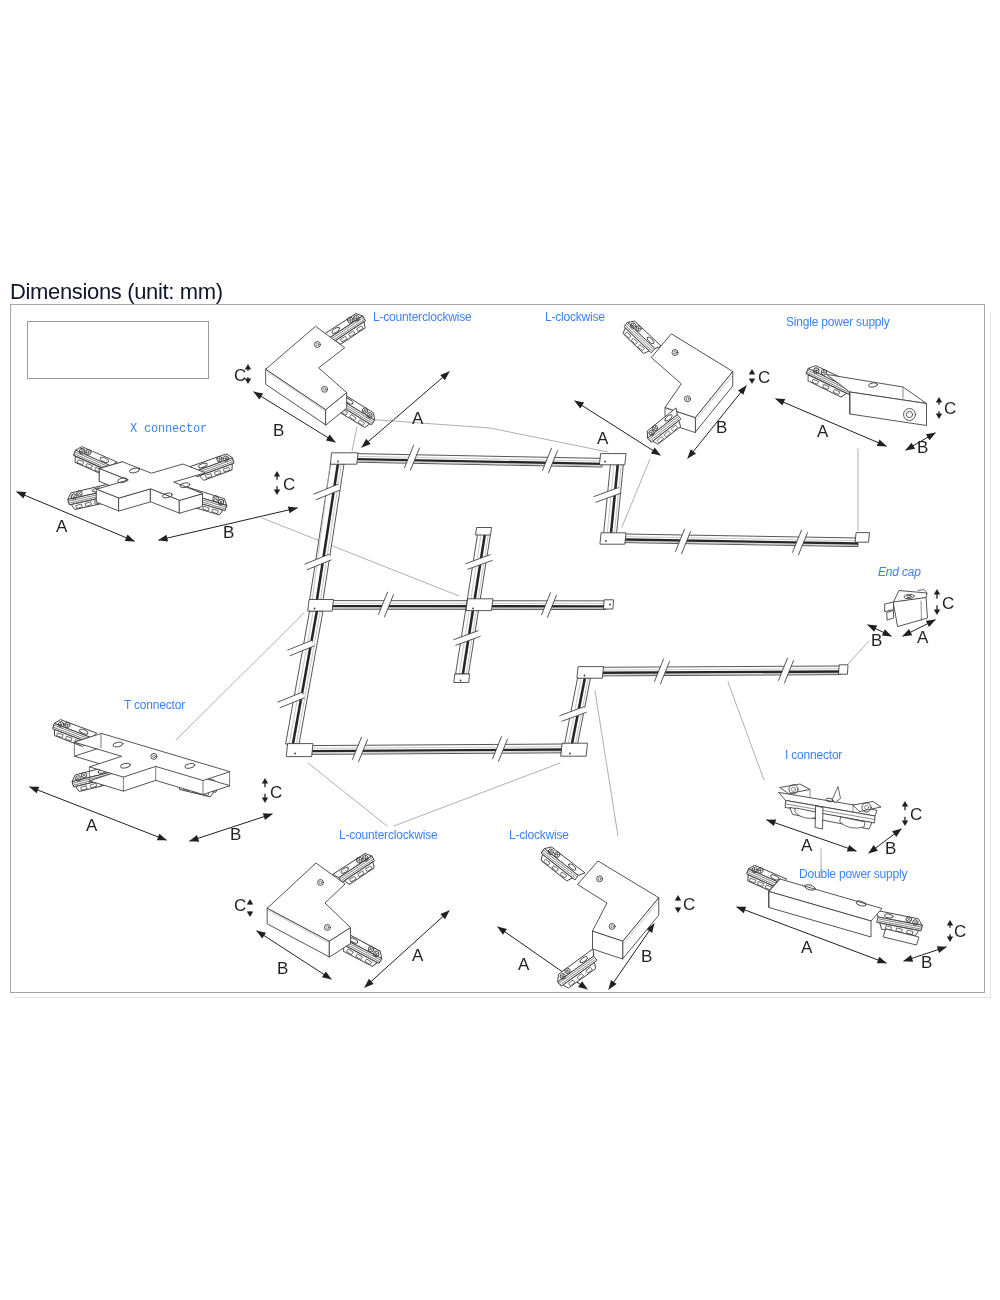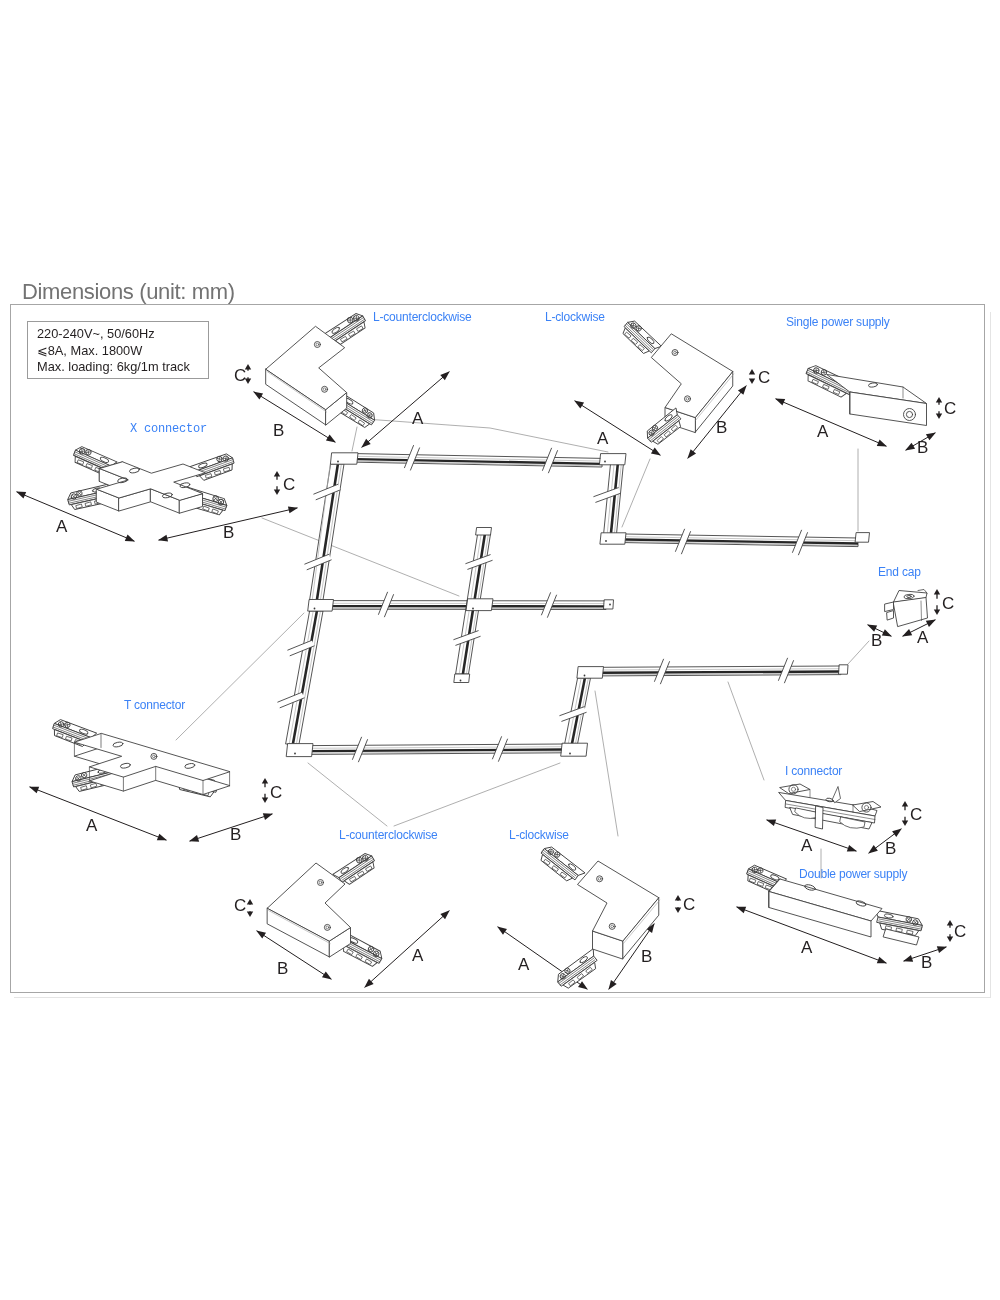--- a/index.html
+++ b/index.html
@@ -5,44 +5,43 @@
 html,body{margin:0;padding:0;background:#ffffff;}
 *{box-sizing:border-box;}
 body{font-family:"Liberation Sans",sans-serif;color:#231f20;}
 #page{position:relative;width:1000px;height:1300px;background:#fff;overflow:hidden;}
 .lbl{position:absolute;font-size:12px;letter-spacing:-0.2px;color:#3b82f6;white-space:nowrap;}
 </style>
 </head>
 <body>
 <div id="page">
 
-<div style="position:absolute;left:10px;top:279px;font-size:22px;letter-spacing:-0.35px;color:#737373;margin-left:12px;">Dimensions (unit: mm)</div>
+<div style="position:absolute;left:10px;top:279px;font-size:22px;letter-spacing:-0.35px;color:#0f172a;">Dimensions (unit: mm)</div>
 
 <div style="position:absolute;left:10px;top:304px;width:975px;height:689px;border:1px solid #a6a6a6;"></div>
 
 <div style="position:absolute;left:14px;top:997px;width:976px;height:1px;background:#e4e4e4;"></div>
 <div style="position:absolute;left:990px;top:312px;width:1px;height:686px;background:#e4e4e4;"></div>
 
 <div style="position:absolute;left:27px;top:321px;width:182px;height:58px;border:1px solid #9b9b9b;"></div>
 
-<div style="position:absolute;left:37px;top:326px;font-size:12.8px;line-height:16.6px;color:#231f20;">220-240V~, 50/60Hz<br>⩽8A, Max. 1800W<br>Max. loading: 6kg/1m track</div>
 
 <div class="lbl" style="left:373px;top:310px;">L-counterclockwise</div>
 
 <div class="lbl" style="left:545px;top:310px;">L-clockwise</div>
 
 <div class="lbl" style="left:786px;top:315px;text-align:right;">Single power supply</div>
 
 <div class="lbl" style="left:130px;top:422px;font-family:Liberation Mono, monospace;">X connector</div>
 
-<div class="lbl" style="left:878px;top:565px;">End cap</div>
+<div class="lbl" style="left:878px;top:565px;font-style:italic;">End cap</div>
 
 <div class="lbl" style="left:104px;top:698px;margin-left:20px;">T connector</div>
 
-<div class="lbl" style="left:785px;top:764px;text-align:right;">I connector</div>
+<div class="lbl" style="left:785px;top:748px;text-align:right;">I connector</div>
 
 <div class="lbl" style="left:339px;top:828px;">L-counterclockwise</div>
 
 <div class="lbl" style="left:509px;top:828px;">L-clockwise</div>
 
 <div class="lbl" style="left:799px;top:867px;">Double power supply</div>
 
 <svg width="1000" height="1300" viewBox="0 0 1000 1300" style="position:absolute;left:0;top:0;" fill="none" stroke-linejoin="round" stroke-linecap="round">
 <defs>
 <marker id="ah" markerWidth="12" markerHeight="9" refX="9" refY="4.5" orient="auto" markerUnits="userSpaceOnUse">

